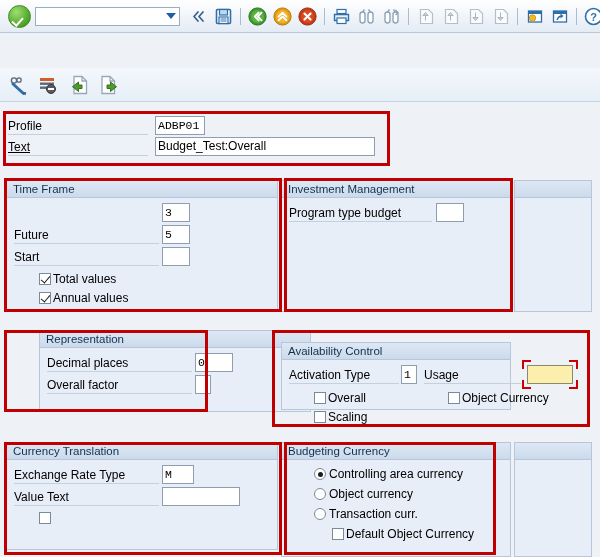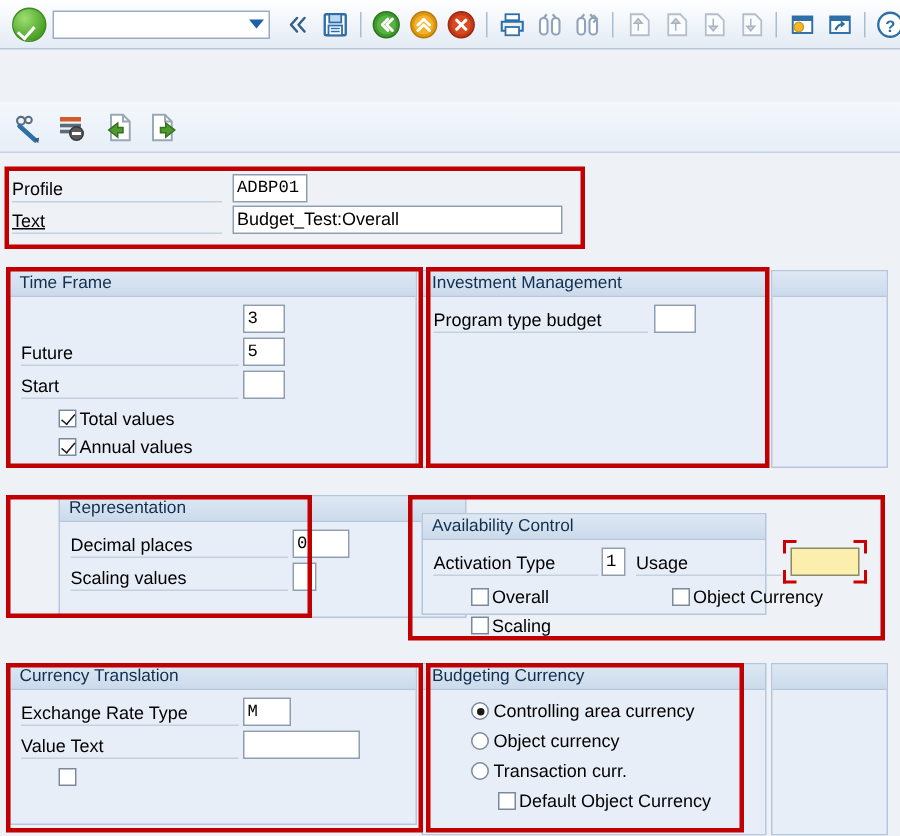--- a/index.html
+++ b/index.html
@@ -342,21 +342,21 @@
       <div class="phead"></div>
     </div>
 
     <div class="panel" style="left:6px;top:228px;width:272px;height:82px;margin-left:33px;">
       <div class="phead">
         <span>Representation</span>
       </div>
       <div class="lbl" style="left:7px;top:25px;width:145px;">Decimal places</div>
       <div class="inp" style="left:155px;top:22px;width:38px;">0</div>
 
-      <div class="lbl" style="left:7px;top:47px;width:145px;">Scaling values</div>
+      <div class="lbl" style="left:7px;top:47px;width:145px;">Overall factor</div>
       <div class="inp" style="left:155px;top:44px;width:16px;"></div>
     </div>
 
     <div class="panel" style="left:281px;top:228px;width:230px;height:68px;margin-top:12px;">
       <div class="phead">
         <span>Availability Control</span>
       </div>
       <div class="lbl" style="left:7px;top:25px;width:110px;">Activation Type</div>
       <div class="inp" style="left:119px;top:22px;width:16px;">1</div>
 

